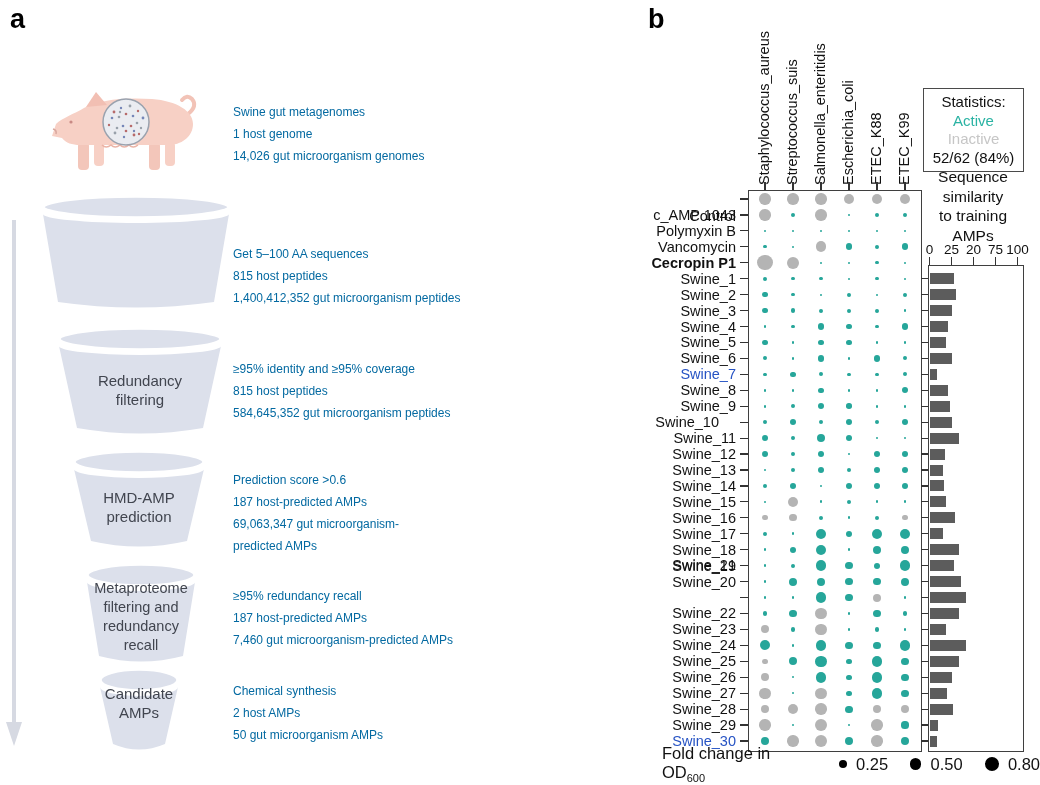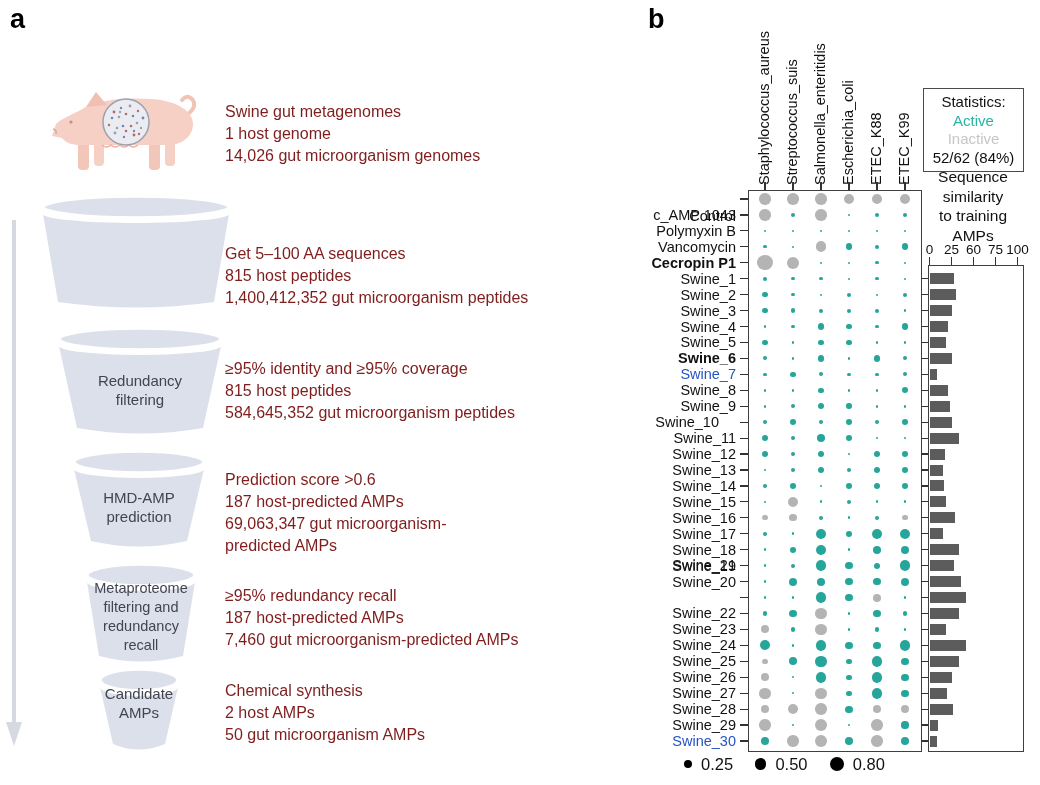--- a/index.html
+++ b/index.html
@@ -1,21 +1,21 @@
 <!DOCTYPE html>
 <html><head>
 <meta charset="utf-8">
 <style>
   html,body{margin:0;padding:0;background:#fff}
   #fig{position:relative;width:1040px;height:785px;background:#ffffff;overflow:hidden;
        font-family:"Liberation Sans","DejaVu Sans",sans-serif;color:#2e2e2e}
   .panel-label{position:absolute;font-weight:700;font-size:27px;color:#000;line-height:30px}
   #label-a{left:10px;top:4px}
   #label-b{left:648px;top:4px}
-  .text-block{position:absolute;left:225px;white-space:pre-line;font-size:16px;line-height:22px;color:#7f1d1d}
+  .text-block{position:absolute;left:233px;white-space:pre-line;font-size:12px;line-height:22px;color:#0369a1}
   #intro-text{top:101px}
   #step-text-0{top:243px}
   #step-text-1{top:358px}
   #step-text-2{top:469px}
   #step-text-3{top:585px}
   #step-text-4{top:680px}
   .funnel-label{position:absolute;text-align:center;white-space:pre-line;color:#41454f}
   .col-label{position:absolute;transform-origin:0 0;transform:rotate(-90deg);white-space:nowrap;
              font-size:14.5px;height:17px;line-height:17px;color:#111}
   .row-label{position:absolute;font-size:14.5px;line-height:16px;color:#111;text-align:right;width:115px}
@@ -173,21 +173,21 @@
       <div class="row-label" style="position: absolute; left: 621px; top: 270.706px;">Swine_1</div>
       <div class="tickh" style="position: absolute; left: 740px; top: 278.106px; width: 8px; height: 1.2px;"></div>
       <div class="row-label" style="position: absolute; left: 621px; top: 286.647px;">Swine_2</div>
       <div class="tickh" style="position: absolute; left: 740px; top: 294.047px; width: 8px; height: 1.2px;"></div>
       <div class="row-label" style="position: absolute; left: 621px; top: 302.588px;">Swine_3</div>
       <div class="tickh" style="position: absolute; left: 740px; top: 309.988px; width: 8px; height: 1.2px;"></div>
       <div class="row-label" style="position: absolute; left: 621px; top: 318.529px;">Swine_4</div>
       <div class="tickh" style="position: absolute; left: 740px; top: 325.929px; width: 8px; height: 1.2px;"></div>
       <div class="row-label" style="position: absolute; left: 621px; top: 334.471px;">Swine_5</div>
       <div class="tickh" style="position: absolute; left: 740px; top: 341.871px; width: 8px; height: 1.2px;"></div>
-      <div class="row-label" style="position: absolute; left: 621px; top: 350.412px; font-weight: bold;">Swine_6</div>
+      <div class="row-label" style="position: absolute; left: 621px; top: 350.412px;">Swine_6</div>
       <div class="tickh" style="position: absolute; left: 740px; top: 357.812px; width: 8px; height: 1.2px;"></div>
       <div class="row-label hl" style="position: absolute; left: 621px; top: 366.353px;">Swine_7</div>
       <div class="tickh" style="position: absolute; left: 740px; top: 373.753px; width: 8px; height: 1.2px;"></div>
       <div class="row-label" style="position: absolute; left: 621px; top: 382.294px;">Swine_8</div>
       <div class="tickh" style="position: absolute; left: 740px; top: 389.694px; width: 8px; height: 1.2px;"></div>
       <div class="row-label" style="position: absolute; left: 621px; top: 398.235px;">Swine_9</div>
       <div class="tickh" style="position: absolute; left: 740px; top: 405.635px; width: 8px; height: 1.2px;"></div>
       <div class="row-label" style="position: absolute; left: 604px; top: 414.176px;">Swine_10</div>
       <div class="tickh" style="position: absolute; left: 740px; top: 421.576px; width: 8px; height: 1.2px;"></div>
       <div class="row-label" style="position: absolute; left: 621px; top: 430.118px;">Swine_11</div>
@@ -437,21 +437,21 @@
       <div class="dot" style="position: absolute; left: 760.618px; top: 736.618px; width: 8.76356px; height: 8.76356px; background: rgb(38, 166, 154);"></div>
       <div class="dot" style="position: absolute; left: 787.343px; top: 735.343px; width: 11.3137px; height: 11.3137px; background: rgb(180, 180, 180);"></div>
       <div class="dot" style="position: absolute; left: 815.067px; top: 735.067px; width: 11.8659px; height: 11.8659px; background: rgb(180, 180, 180);"></div>
       <div class="dot" style="position: absolute; left: 844.618px; top: 736.618px; width: 8.76356px; height: 8.76356px; background: rgb(38, 166, 154);"></div>
       <div class="dot" style="position: absolute; left: 871.343px; top: 735.343px; width: 11.3137px; height: 11.3137px; background: rgb(180, 180, 180);"></div>
       <div class="dot" style="position: absolute; left: 900.618px; top: 736.618px; width: 8.76356px; height: 8.76356px; background: rgb(38, 166, 154);"></div>
       <div class="axis-num" style="position: absolute; left: 914.5px; top: 243px;">0</div>
       <div class="tickv" style="position: absolute; left: 928.9px; top: 257px; width: 1.2px; height: 8px;"></div>
       <div class="axis-num" style="position: absolute; left: 936.5px; top: 243px;">25</div>
       <div class="tickv" style="position: absolute; left: 950.9px; top: 257px; width: 1.2px; height: 8px;"></div>
-      <div class="axis-num" style="position: absolute; left: 958.5px; top: 243px;">60</div>
+      <div class="axis-num" style="position: absolute; left: 958.5px; top: 243px;">20</div>
       <div class="tickv" style="position: absolute; left: 972.9px; top: 257px; width: 1.2px; height: 8px;"></div>
       <div class="axis-num" style="position: absolute; left: 980.5px; top: 243px;">75</div>
       <div class="tickv" style="position: absolute; left: 994.9px; top: 257px; width: 1.2px; height: 8px;"></div>
       <div class="axis-num" style="position: absolute; left: 1002.5px; top: 243px;">100</div>
       <div class="tickv" style="position: absolute; left: 1016.9px; top: 257px; width: 1.2px; height: 8px;"></div>
       <div class="tickh" style="position: absolute; left: 921px; top: 278.106px; width: 7px; height: 1.2px;"></div>
       <div class="bar" style="position: absolute; left: 929.5px; top: 273.206px; width: 24.64px; height: 11px;"></div>
       <div class="tickh" style="position: absolute; left: 921px; top: 294.047px; width: 7px; height: 1.2px;"></div>
       <div class="bar" style="position: absolute; left: 929.5px; top: 289.147px; width: 26.4px; height: 11px;"></div>
       <div class="tickh" style="position: absolute; left: 921px; top: 309.988px; width: 7px; height: 1.2px;"></div>
@@ -506,20 +506,21 @@
       <div class="bar" style="position: absolute; left: 929.5px; top: 687.676px; width: 17.6px; height: 11px;"></div>
       <div class="tickh" style="position: absolute; left: 921px; top: 708.518px; width: 7px; height: 1.2px;"></div>
       <div class="bar" style="position: absolute; left: 929.5px; top: 703.618px; width: 23.76px; height: 11px;"></div>
       <div class="tickh" style="position: absolute; left: 921px; top: 724.459px; width: 7px; height: 1.2px;"></div>
       <div class="bar" style="position: absolute; left: 929.5px; top: 719.559px; width: 8.8px; height: 11px;"></div>
       <div class="tickh" style="position: absolute; left: 921px; top: 740.4px; width: 7px; height: 1.2px;"></div>
       <div class="bar" style="position: absolute; left: 929.5px; top: 735.5px; width: 7.92px; height: 11px;"></div>
     </div>
 
   <div id="legend">
+    <span id="legend-label"><span>Fold change in OD</span><sub>600</sub></span>
     <span id="legend-items" style="display:inline-flex;align-items:center">
         <span class="legend-item">
           <span class="legend-dot" style="width: 8px; height: 8px;"></span>
           <span class="legend-num">0.25</span>
         </span>
         <span class="legend-item">
           <span class="legend-dot" style="width: 11.3137px; height: 11.3137px;"></span>
           <span class="legend-num">0.50</span>
         </span>
         <span class="legend-item">

